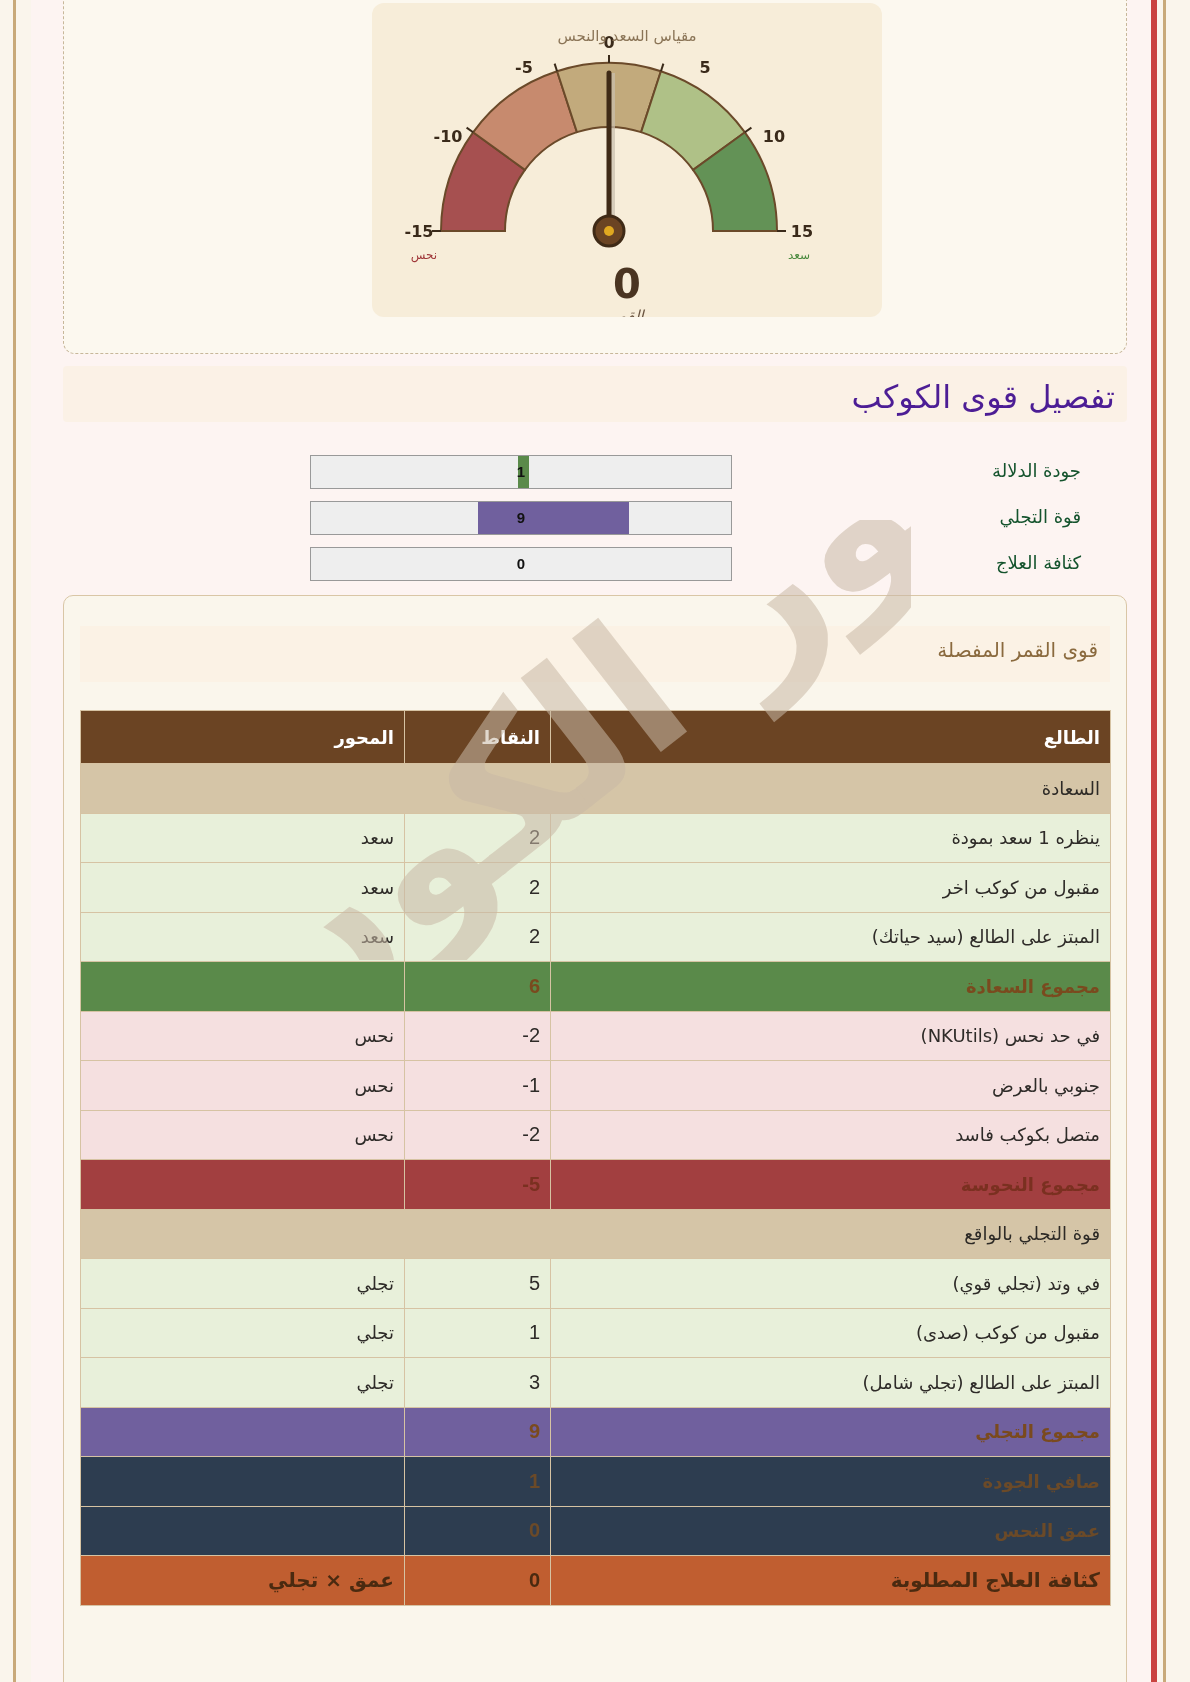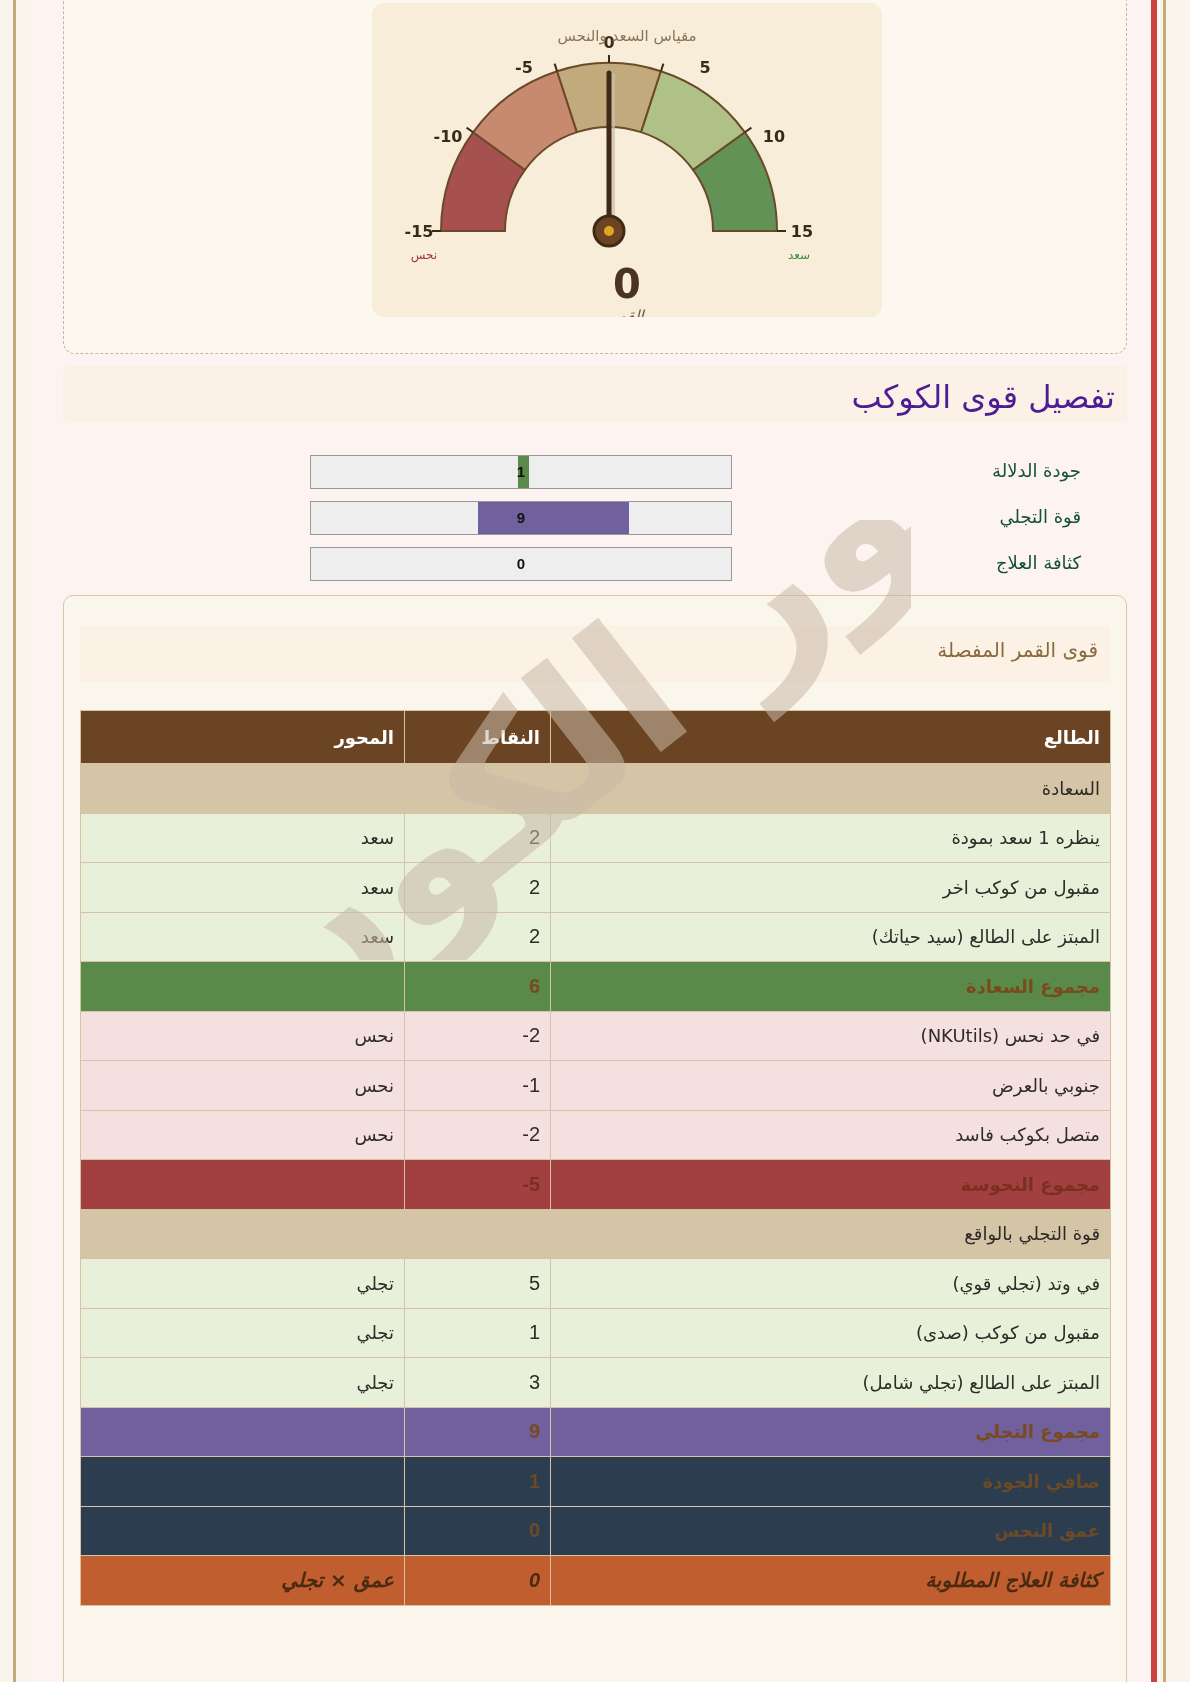--- a/index.html
+++ b/index.html
@@ -88,21 +88,21 @@
   .col-item { width: 560px; }
   .col-pts { width: 146px; }
   .col-axis { width: 324px; }
   tr.group td { background: #d5c5a7; font-weight: normal; color: #2d2a26; }
   tr.good td { background: #e8f0da; color: #2e2b28; }
   tr.bad td { background: #f5e0e0; color: #2e2b28; }
   tr.tot-good td { background: #5a8a4a; color: #7a4a1e; font-weight: bold; }
   tr.tot-bad td { background: #a23f40; color: #7a3020; font-weight: bold; }
   tr.tot-tajalli td { background: #70609e; color: #7a4a1e; font-weight: bold; }
   tr.net td { background: #2d3d50; color: #6b4a28; font-weight: bold; }
-  tr.final td { background: #c05e30; color: #4a2a10; font-weight: bold; font-size: 20px; font-style: italic; }
+  tr.final td { background: #c05e30; color: #4a2a10; font-weight: bold; font-size: 20px; }
   td.pts { font-family: "Liberation Sans", sans-serif; font-size: 20px; }
   .watermark {
     position: absolute; left: 280px; top: 520px; width: 600px; height: 440px;
     pointer-events: none; opacity: 0.55;
   }
 </style>
 </head>
 <body>
 
 <div class="outer-left-rule"></div>

